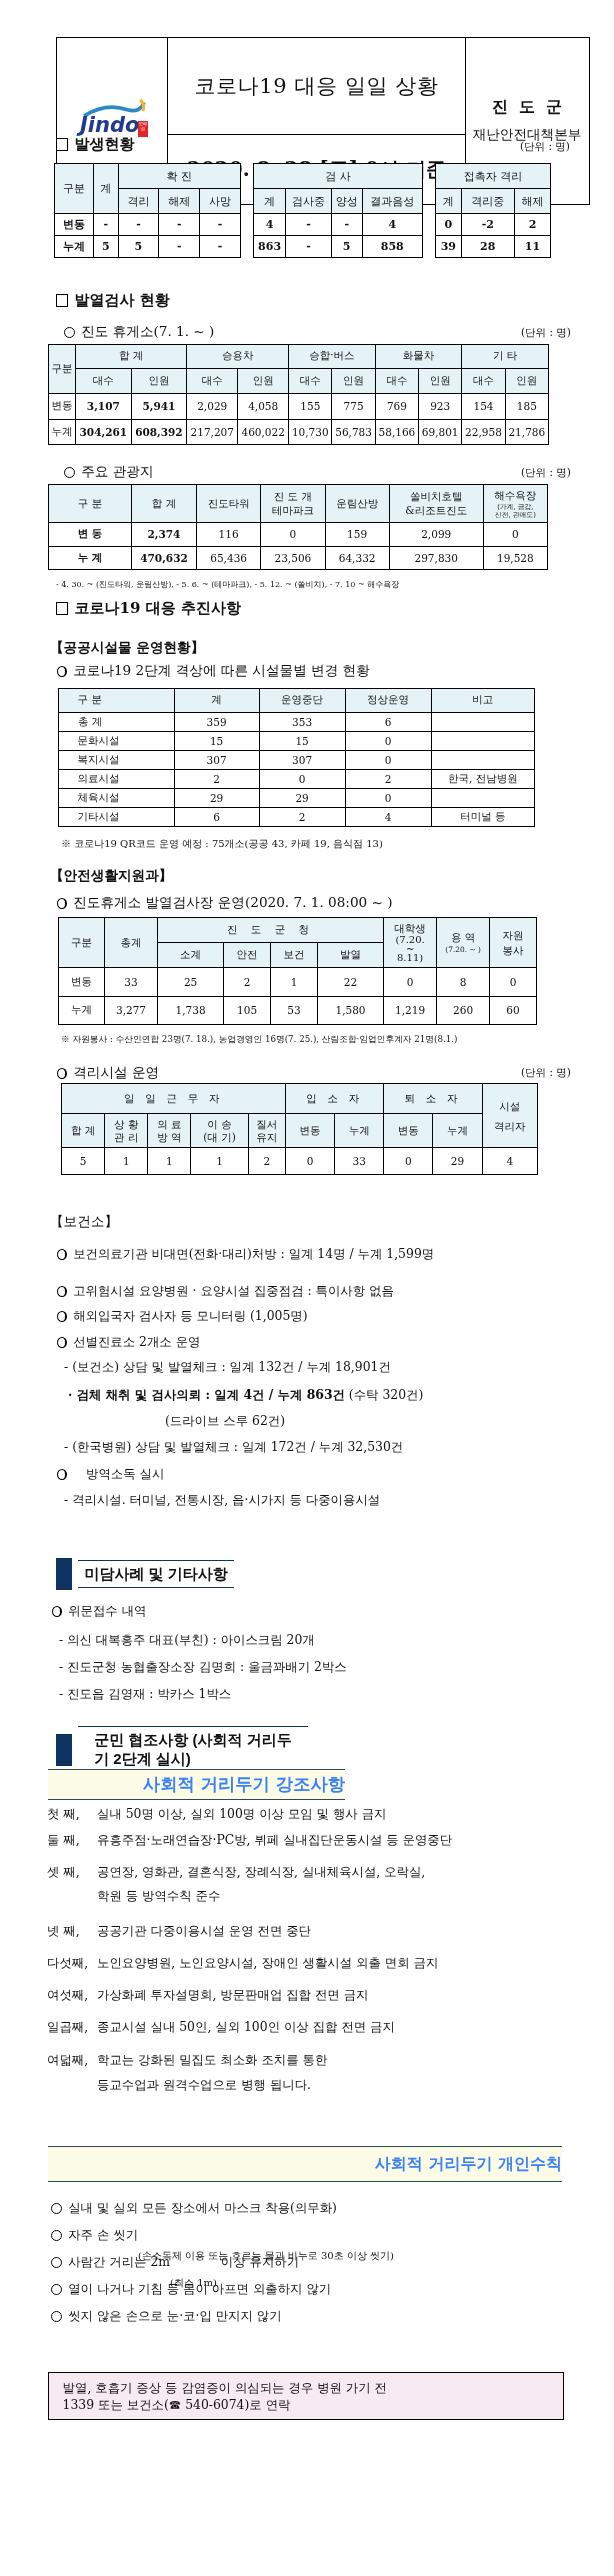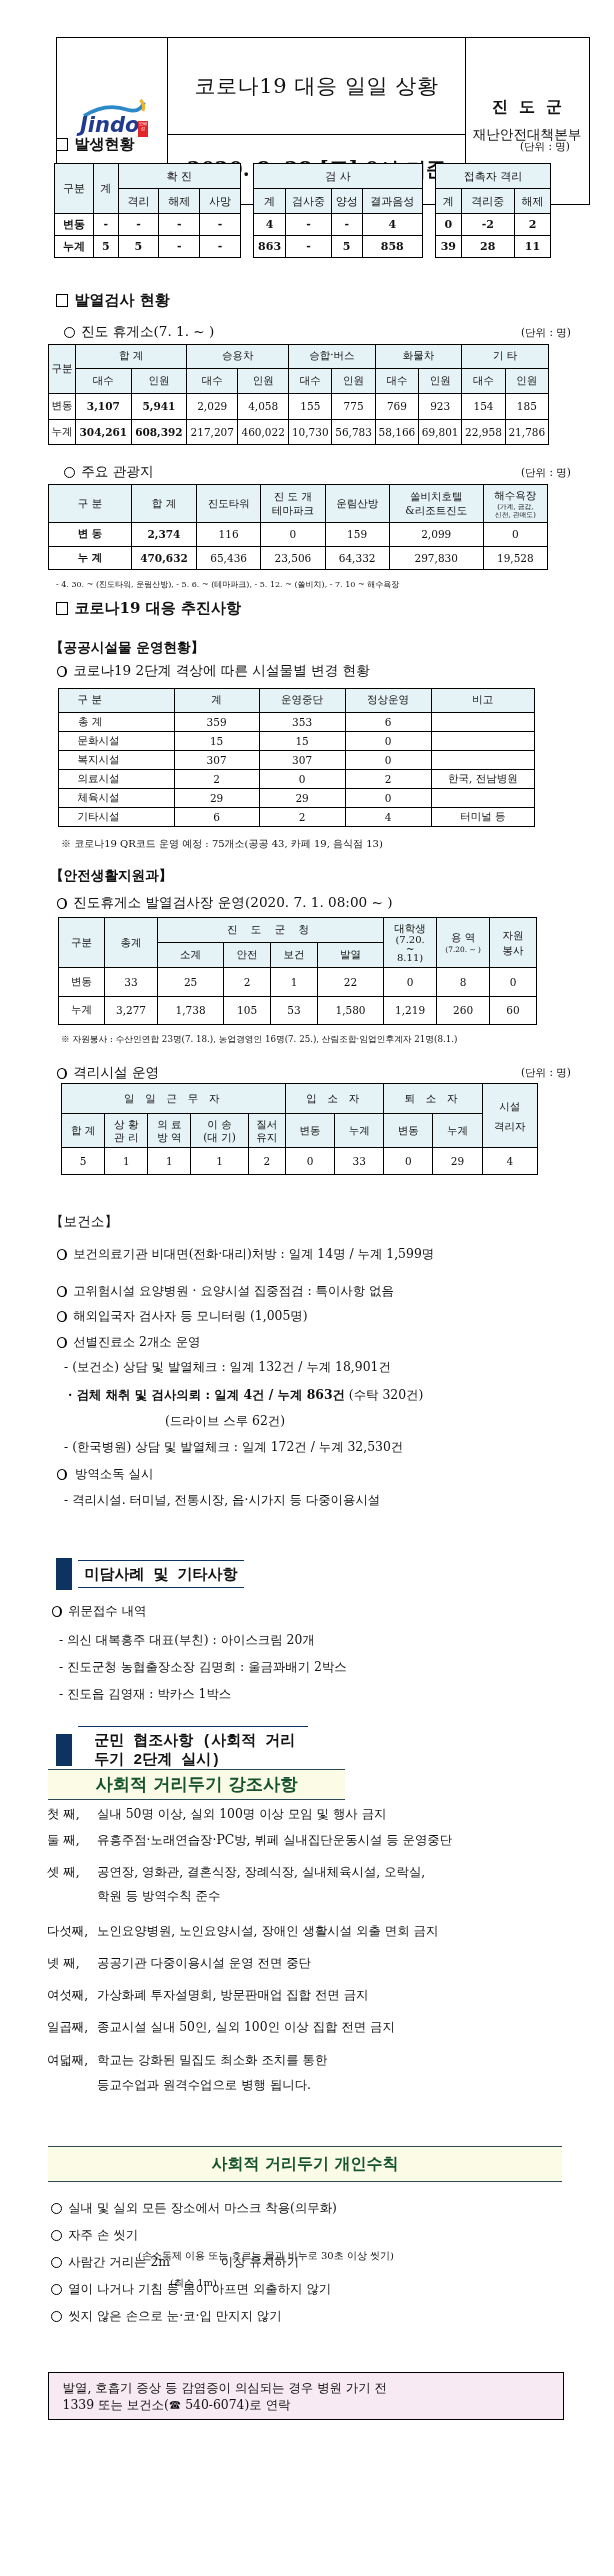--- a/index.html
+++ b/index.html
@@ -31,22 +31,22 @@
   .unit { font-size: 10.5px; }
   .sub-title { font-size: 13.6px; display:flex; align-items:center; gap: 6.2px; }
   .circ { width: 11px; height: 11px; border: 1.2px solid #000; border-radius: 50%; display:inline-block; box-sizing:border-box; }
   .circ-b { width: 10px; height: 11px; border: 1.2px solid #000; border-right-width: 2.5px; border-radius: 50%; display:inline-block; box-sizing:border-box; }
   .bracket { font-size: 13.6px; font-weight: bold; }
   .note { font-size: 9.3px; }
   .para { font-size: 12.4px; }
 
   .navy-head { display:flex; align-items:center; }
   .navy-block { width: 16px; height: 32px; background: #0d3461; }
-  .navy-text { margin-left: 6.2px; border-top: 1.9px solid #0d3461; border-bottom: 1.9px solid #0d3461; padding: 3.7px 6.2px 3.7px 6.2px; font-family: Liberation Mono, monospace; font-weight: bold; font-size: 15px; }
-  .banner { background: #fbfbe6; border-top: 0.9px solid #2b4a55; border-bottom: 0.9px solid #2b4a55; color: #14532d; font-family: "DejaVu Sans", "Liberation Sans", sans-serif; font-weight: bold; font-size: 17.3px; text-align:center; }
+  .navy-text { margin-left: 6.2px; border-top: 1.9px solid #0d3461; border-bottom: 1.9px solid #0d3461; padding: 3.7px 6.2px 3.7px 6.2px; font-family: Liberation Sans, sans-serif; font-weight: bold; font-size: 15px; }
+  .banner { background: #fbfbe6; border-top: 0.9px solid #2b4a55; border-bottom: 0.9px solid #2b4a55; color: #3b82f6; font-family: "DejaVu Sans", "Liberation Sans", sans-serif; font-weight: bold; font-size: 17.3px; text-align:right; }
   .rule-row { font-size: 12.4px; display:flex; }
   .rule-label { width: 50px; flex: none; }
   .pink-box { background: #f8eaf2; border: 0.9px solid #000; box-sizing: border-box; font-size: 12.4px; padding: 6.2px 13.6px; line-height: 25px; }
   .hollow { width: 11px; height: 11px; border: 0.9px solid #000; border-radius: 50%; display:inline-block; box-sizing:border-box; margin-right: 6.2px; flex:none; }
   small.sm { font-size: 10px; margin-top: 40px; }
 </style>
 </head>
 <body>
 
 <div class="abs hdr">
@@ -444,21 +444,21 @@
   <span class="circ-b"></span>
   <span>선별진료소 2개소 운영</span>
 </div>
 <div class="abs para" style="left:64px; top:1359px;">- (보건소) 상담 및 발열체크 : 일계 132건 / 누계 18,901건</div>
 <div class="abs para" style="left:68px; top:1387px;">
   <span class="bold">·  검체 채취 및 검사의뢰 : 일계 4건 / 누계 863건</span>
   <span>(수탁 320건)</span>
 </div>
 <div class="abs para" style="left:165px; top:1413px;">(드라이브 스루 62건)</div>
 <div class="abs para" style="left:64px; top:1439px;">- (한국병원) 상담 및 발열체크 : 일계 172건 / 누계 32,530건</div>
-<div class="abs para" style="left:57px; top:1466px; display:flex; align-items:center; gap:8px;">
+<div class="abs para" style="left:57px; top:1466px; display:flex; align-items:center; gap:19px;">
   <span class="circ-b"></span>
   <span>방역소독 실시</span>
 </div>
 <div class="abs para" style="left:64px; top:1492px;">- 격리시설. 터미널, 전통시장, 읍·시가지 등 다중이용시설</div>
 
 <div class="abs navy-head" style="left:56px; top:1558px;">
   <div class="navy-block"></div>
   <div class="navy-text">미담사례 및 기타사항</div>
 </div>
 <div class="abs para" style="left:52px; top:1603px; display:flex; align-items:center; gap:6.2px;">
@@ -485,26 +485,26 @@
     <span>유흥주점·노래연습장·PC방, 뷔페 실내집단운동시설 등 운영중단</span>
   </div>
   <div class="rule-row" style="height:23.5px;">
     <span class="rule-label">셋  째,</span>
     <span>공연장, 영화관, 결혼식장, 장례식장, 실내체육시설, 오락실,</span>
   </div>
   <div class="rule-row" style="height:35px; padding-left:50px;">
     <span>학원 등 방역수칙 준수</span>
   </div>
   <div class="rule-row" style="height:32px;">
+    <span class="rule-label">넷  째,</span>
+    <span>공공기관 다중이용시설 운영 전면 중단</span>
+  </div>
+  <div class="rule-row" style="height:32px;">
     <span class="rule-label">다섯째,</span>
     <span>노인요양병원, 노인요양시설, 장애인 생활시설 외출 면회 금지</span>
-  </div>
-  <div class="rule-row" style="height:32px;">
-    <span class="rule-label">넷  째,</span>
-    <span>공공기관 다중이용시설 운영 전면 중단</span>
   </div>
   <div class="rule-row" style="height:32px;">
     <span class="rule-label">여섯째,</span>
     <span>가상화폐 투자설명회, 방문판매업 집합 전면 금지</span>
   </div>
   <div class="rule-row" style="height:33px;">
     <span class="rule-label">일곱째,</span>
     <span>종교시설 실내 50인, 실외 100인 이상 집합 전면 금지</span>
   </div>
   <div class="rule-row" style="height:25px;">

